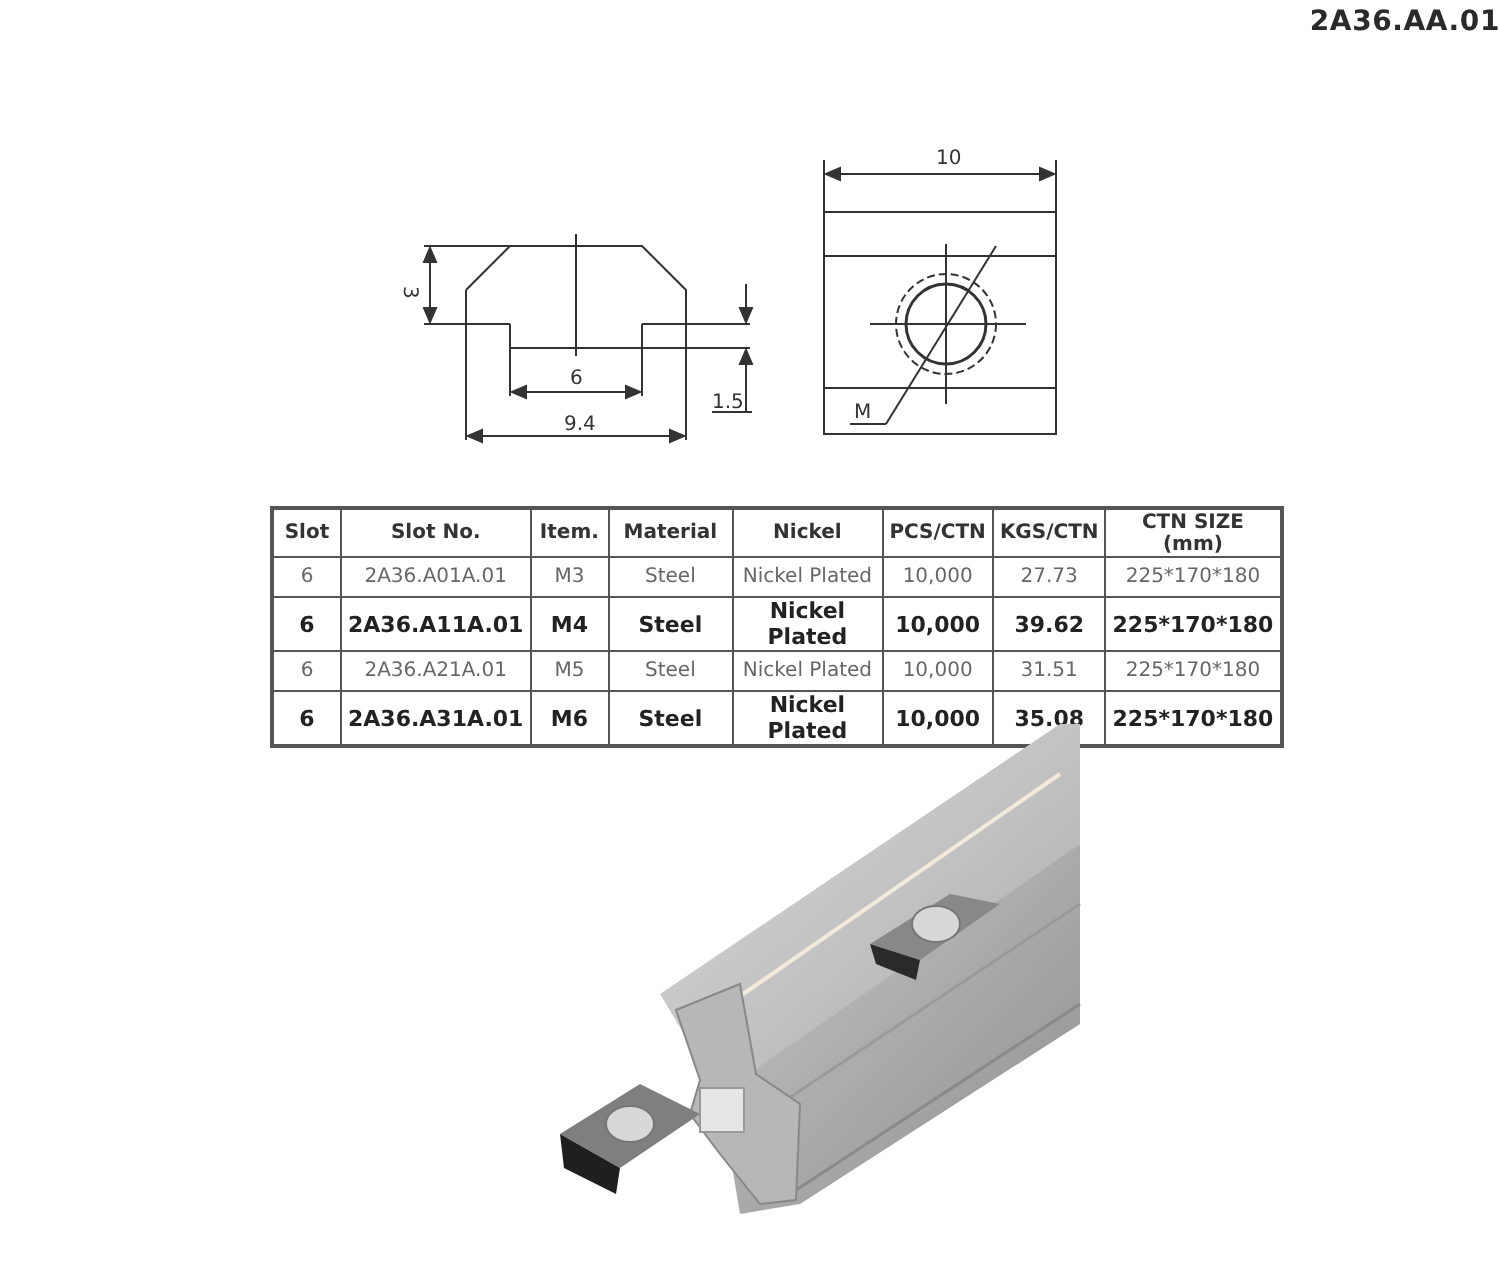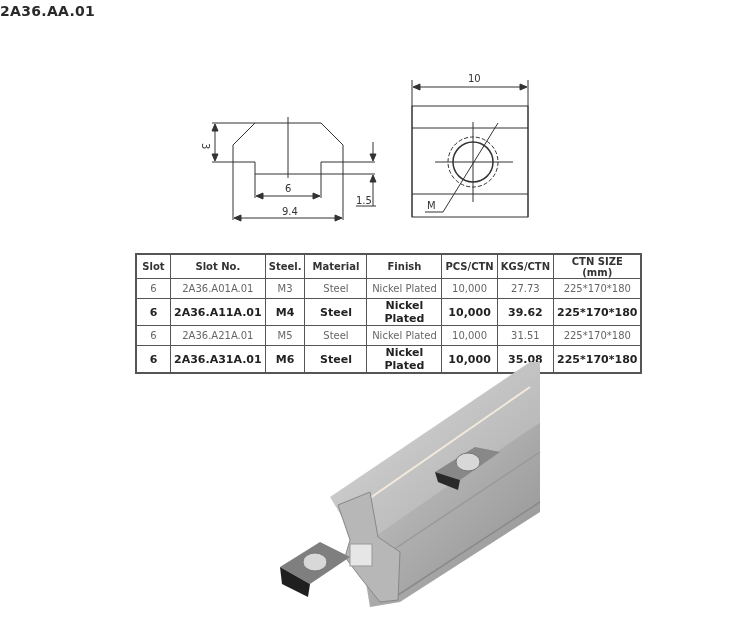--- a/index.html
+++ b/index.html
@@ -1,18 +1,18 @@
 <!DOCTYPE html>
 <html><head>
 <meta charset="utf-8">
 <style>
   html, body { margin: 0; padding: 0; background: #ffffff; }
   body { width: 750px; height: 635px; position: relative; overflow: hidden;
          font-family: "DejaVu Sans", sans-serif; color: #222; }
-  .title { position: absolute; left: 0; width: 750px; top: 3px; text-align: left;
+  .title { position: absolute; left: 0; width: 750px; top: 3px; text-align: right;
            font-weight: bold; font-size: 14px; color: #2a2a2a; letter-spacing: 0.3px; }
   .drawing { position: absolute; }
   .spec-table { position: absolute; left: 135px; top: 253px; border-collapse: collapse;
                 font-size: 10px; }
   .spec-table th, .spec-table td { border: 1px solid #555; text-align: center;
                 padding: 0 3px; height: 19px; }
   .spec-table th { font-weight: bold; color: #333; height: 23px; font-size: 10px; }
   .spec-table td { color: #666; }
   .spec-table tr.bold td { font-weight: bold; color: #222; font-size: 11px; }
   .spec-table { border: 2px solid #555; }
@@ -81,23 +81,23 @@
   </g>
   <text x="68" y="22" font-size="10" fill="#333" font-family="DejaVu Sans, sans-serif">10</text>
   <text x="27" y="149" font-size="10" fill="#333" font-family="DejaVu Sans, sans-serif">M</text>
 </svg>
 
 <table class="spec-table">
   <thead>
     <tr>
       <th style="width:27px">Slot</th>
       <th style="width:70px">Slot No.</th>
-      <th style="width:32px">Steel.</th>
+      <th style="width:32px">Item.</th>
       <th style="width:55px">Material</th>
-      <th style="width:68px">Finish</th>
+      <th style="width:68px">Nickel</th>
       <th style="width:42px">PCS/CTN</th>
       <th style="width:42px">KGS/CTN</th>
       <th style="width:72px">CTN SIZE (mm)</th>
     </tr>
   </thead>
   <tbody>
     <tr>
       <td>6</td>
       <td>2A36.A01A.01</td>
       <td>M3</td>

